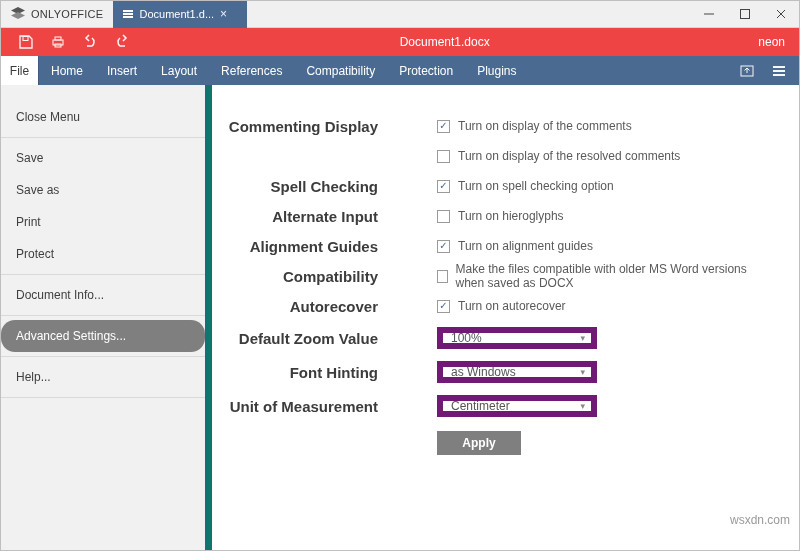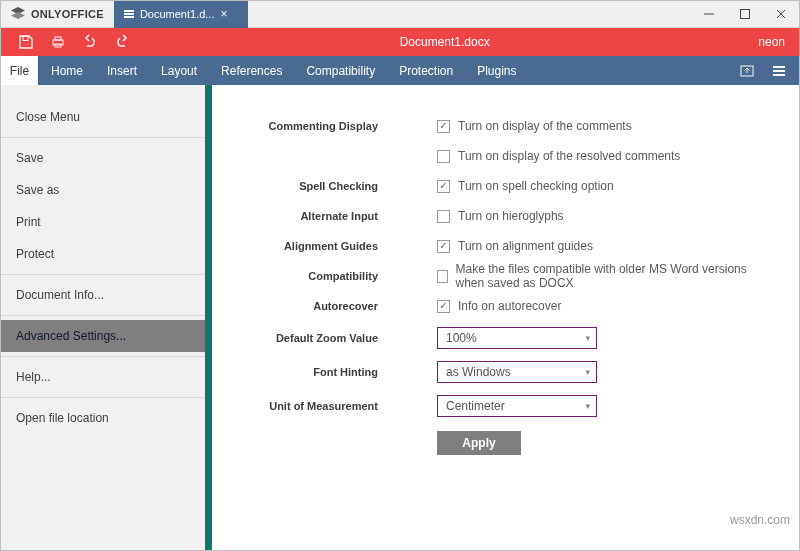--- a/index.html
+++ b/index.html
@@ -1,21 +1,21 @@
 <!DOCTYPE html>
 <html><head>
 <meta charset="utf-8">
 <style>
   * { margin: 0; padding: 0; box-sizing: border-box; font-family: "Segoe UI", Arial, sans-serif; }
   body { background: #fff; width: 800px; height: 551px; overflow: hidden; }
   .window { width: 800px; height: 551px; border: 1px solid #bfbfbf; display: flex; flex-direction: column; }
 
   
   .titlebar { height: 27px; background: #f0f0f0; display: flex; align-items: center; border-bottom: 1px solid #d6d6d6; }
-  .brand { display: flex; align-items: center; padding: 0 10px; gap: 6px; color: #3a3a3a; font-size: 11px; font-weight: 700; letter-spacing: .3px; }
+  .brand { display: flex; align-items: center; padding: 0 10px; gap: 6px; color: #3a3a3a; font-size: 11px; font-weight: 400; letter-spacing: .3px; }
   .doc-tab { height: 27px; background: #4a6a92; color: #fff; font-size: 11px; display: flex; align-items: center; padding: 0 20px 0 10px; gap: 6px; }
   .doc-tab .hamb { width: 10px; }
   .doc-tab .close { font-size: 12px; opacity: .9; }
   .titlebar-spacer { flex: 1; }
   .win-controls { display: flex; }
   .win-btn { width: 36px; height: 27px; display: flex; align-items: center; justify-content: center; font-size: 12px; color: #444; }
 
   
   .qat { height: 28px; background: #ef4444; display: flex; align-items: center; color: #fff; }
   .qat-left { display: flex; align-items: center; gap: 14px; padding-left: 16px; }
@@ -32,31 +32,31 @@
   .menubar-right { display: flex; align-items: center; gap: 16px; padding-right: 12px; }
   .mb-icon { width: 16px; height: 16px; display: flex; align-items: center; justify-content: center; opacity: .95; }
 
   
   .body { flex: 1; display: flex; background: #fff; }
 
   
   .sidebar { width: 211px; background: #f1f1f1; border-right: 7px solid #0f766e; display: flex; flex-direction: column; padding-top: 16px; }
   .side-item { font-size: 12px; color: #3f3f3f; padding: 9px 15px; }
   .side-sep { height: 1px; background: #d9d9d9; margin: 4px 0; }
-  .side-item.active { background: #7f7f7f; color: #0f172a; }
+  .side-item.active { background: #7f7f7f; color: #ffffff; border-radius: 14px; }
 
   
   .panel { flex: 1; padding: 26px 24px 0 0; font-size: 12px; color: #3f3f3f; overflow: auto; }
   .row { display: flex; align-items: center; min-height: 30px; }
   .row.tall { min-height: 34px; justify-content: flex-end; }
-  .lbl { width: 180px; text-align: right; font-weight: 700; color: #3c3c3c; padding-right: 14px; font-size: 11px; }
+  .lbl { width: 180px; text-align: right; font-weight: 700; color: #3c3c3c; padding-right: 14px; font-size: 15px; }
   .ctl { flex: 1; display: flex; align-items: center; gap: 8px; color: #5a5a5a; margin-left: 45px; }
   .cb { width: 13px; height: 13px; border: 1px solid #9a9a9a; background: #fff; display: inline-flex; align-items: center; justify-content: center; font-size: 10px; color: #4a6a92; line-height: 1; }
   .cb.checked::after { content: "✓"; }
-  .sel { width: 160px; height: 22px; border: 1px solid #701a75; background: #fff; display: flex; align-items: center; justify-content: space-between; padding: 0 6px 0 8px; font-size: 12px; color: #555; }
+  .sel { width: 160px; height: 22px; border: 6px solid #701a75; background: #fff; display: flex; align-items: center; justify-content: space-between; padding: 0 6px 0 8px; font-size: 12px; color: #555; }
   .sel .chev { font-size: 9px; color: #888; }
   .apply { width: 84px; height: 24px; background: #7f7f7f; color: #fff; border: none; font-size: 12px; display: flex; align-items: center; justify-content: center; margin-top: 6px; font-weight: 600; }
 
   .watermark { position: fixed; bottom: 24px; right: 10px; font-size: 12px; color: #9a9a9a; font-family: Arial, sans-serif; }
 
   .hamb-lines::before { content:""; display:block; width:10px; height:2px; background:#fff; box-shadow: 0 3px 0 #fff, 0 -3px 0 #fff; }
   .hamb-right::before { content:""; display:block; width:12px; height:2px; background:#fff; box-shadow: 0 4px 0 #fff, 0 -4px 0 #fff; }
 </style>
 </head>
 <body>
@@ -163,21 +163,20 @@
       <div class="side-item">Save as</div>
       <div class="side-item">Print</div>
       <div class="side-item">Protect</div>
       <div class="side-sep"></div>
       <div class="side-item">Document Info...</div>
       <div class="side-sep"></div>
       <div class="side-item active">Advanced Settings...</div>
       <div class="side-sep"></div>
       <div class="side-item">Help...</div>
       <div class="side-sep"></div>
-      <div class="side-item">Open file location</div>
     </div>
 
     <div class="panel">
 
       <div class="row">
         <div class="lbl">Commenting Display</div>
         <div class="ctl">
           <span class="cb checked"></span>
           <span>Turn on display of the comments</span>
         </div>
@@ -219,21 +218,21 @@
         <div class="ctl">
           <span class="cb"></span>
           <span>Make the files compatible with older MS Word versions when saved as DOCX</span>
         </div>
       </div>
 
       <div class="row">
         <div class="lbl">Autorecover</div>
         <div class="ctl">
           <span class="cb checked"></span>
-          <span>Info on autorecover</span>
+          <span>Turn on autorecover</span>
         </div>
       </div>
 
       <div class="row tall">
         <div class="lbl">Default Zoom Value</div>
         <div class="ctl">
           <div class="sel">
             <span>100%</span>
             <span class="chev">▾</span>
           </div>

